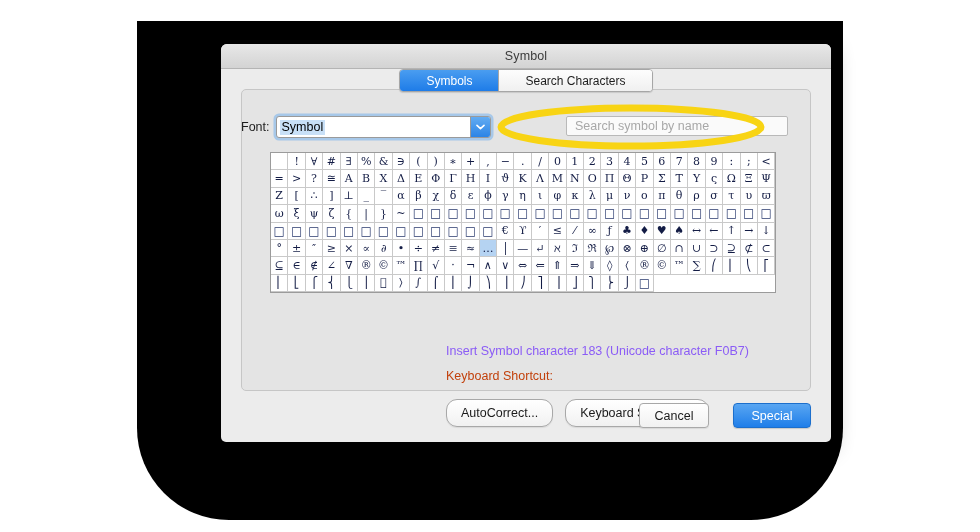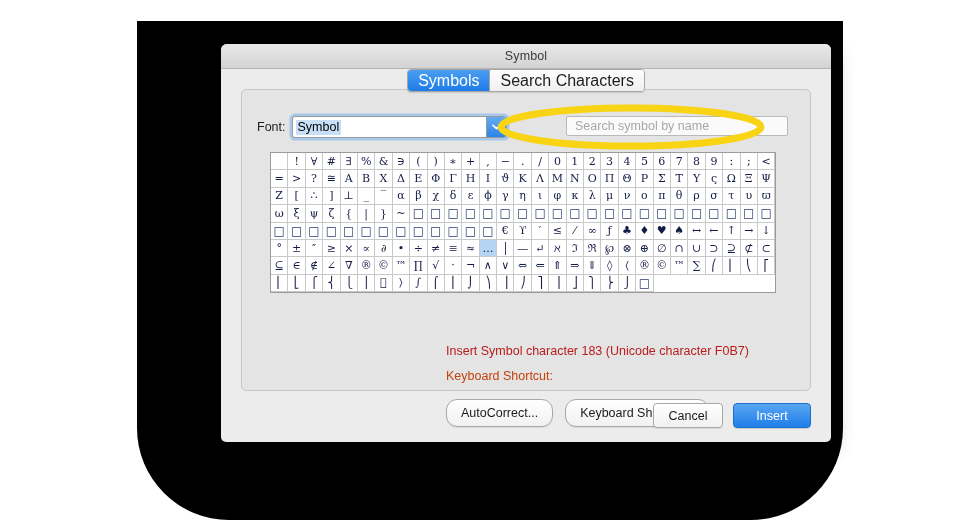--- a/index.html
+++ b/index.html
@@ -69,23 +69,23 @@
   .tabs {
     display: flex;
     height: 21px;
     border: 1px solid #a6a6a6;
     border-radius: 4px;
     overflow: hidden;
     background: #ffffff;
     box-shadow: 0 1px 1px rgba(0,0,0,0.12);
   }
   .tab {
-    font-size: 16px;
+    font-size: 12px;
     color: #1d1d1d;
-    padding: 0 10px;
+    padding: 0 26px;
     display: flex;
     align-items: center;
     background: linear-gradient(to bottom,#fdfdfd,#f0f0f0);
     cursor: default;
     line-height: 1;
   }
   .tab + .tab { border-left: 1px solid #a6a6a6; }
   .tab.active {
     background: linear-gradient(to bottom,#4a9df0,#1e7ce8);
     color: #ffffff;
@@ -108,21 +108,20 @@
     position: absolute;
     left: 20px;
     top: 72px;
     display: flex;
     align-items: center;
   }
   #font-label {
     font-size: 12.5px;
     color: #1d1d1d;
     margin-right: 6px;
-    padding-left: 16px;
   }
   .combo {
     width: 213px;
     height: 20px;
     border: 1px solid #9a9a9a;
     border-radius: 3px;
     background: #ffffff;
     display: flex;
     align-items: center;
     box-shadow: 0 0 0 2.5px rgba(116,176,236,0.55);
@@ -217,21 +216,21 @@
     font-size: 12px;
     color: #2a3a6e;
   }
 
   
   #info {
     position: absolute;
     left: 225px;
     top: 300px;
     font-size: 12.5px;
-    color: #b91c1c;
+    color: #8b5cf6;
   }
   #shortcut-label {
     position: absolute;
     left: 225px;
     top: 325px;
     font-size: 12.5px;
     color: #c2410c;
   }
 
   
@@ -257,21 +256,21 @@
     cursor: default;
     text-align: right;
   }
 
   
   #footer {
     position: absolute;
     right: 20px;
     bottom: 14px;
     display: flex;
-    gap: 10px;
+    gap: 24px;
   }
   .fbtn {
     height: 23px;
     width: 68px;
     border-radius: 4px;
     font-size: 12.5px;
     font-family: "Liberation Sans", sans-serif;
     display: flex;
     align-items: center;
     justify-content: center;
@@ -558,20 +557,20 @@
   <div id="info">Insert Symbol character 183  (Unicode character F0B7)</div>
   <div id="shortcut-label">Keyboard Shortcut:</div>
 
   <div id="panelbuttons">
     <div class="pbtn">AutoCorrect...</div>
     <div class="pbtn">Keyboard Shortcut...</div>
   </div>
 
   <div id="footer">
     <div class="fbtn secondary">Cancel</div>
-    <div class="fbtn primary">Insert</div>
+    <div class="fbtn primary">Special</div>
   </div>
 
 </div>
 
 <svg id="annotation" viewBox="0 0 270 46">
   <ellipse cx="135" cy="23" rx="130" ry="19" fill="none" stroke="#F8D414" stroke-width="7"></ellipse>
 </svg>
 
 </body></html>

